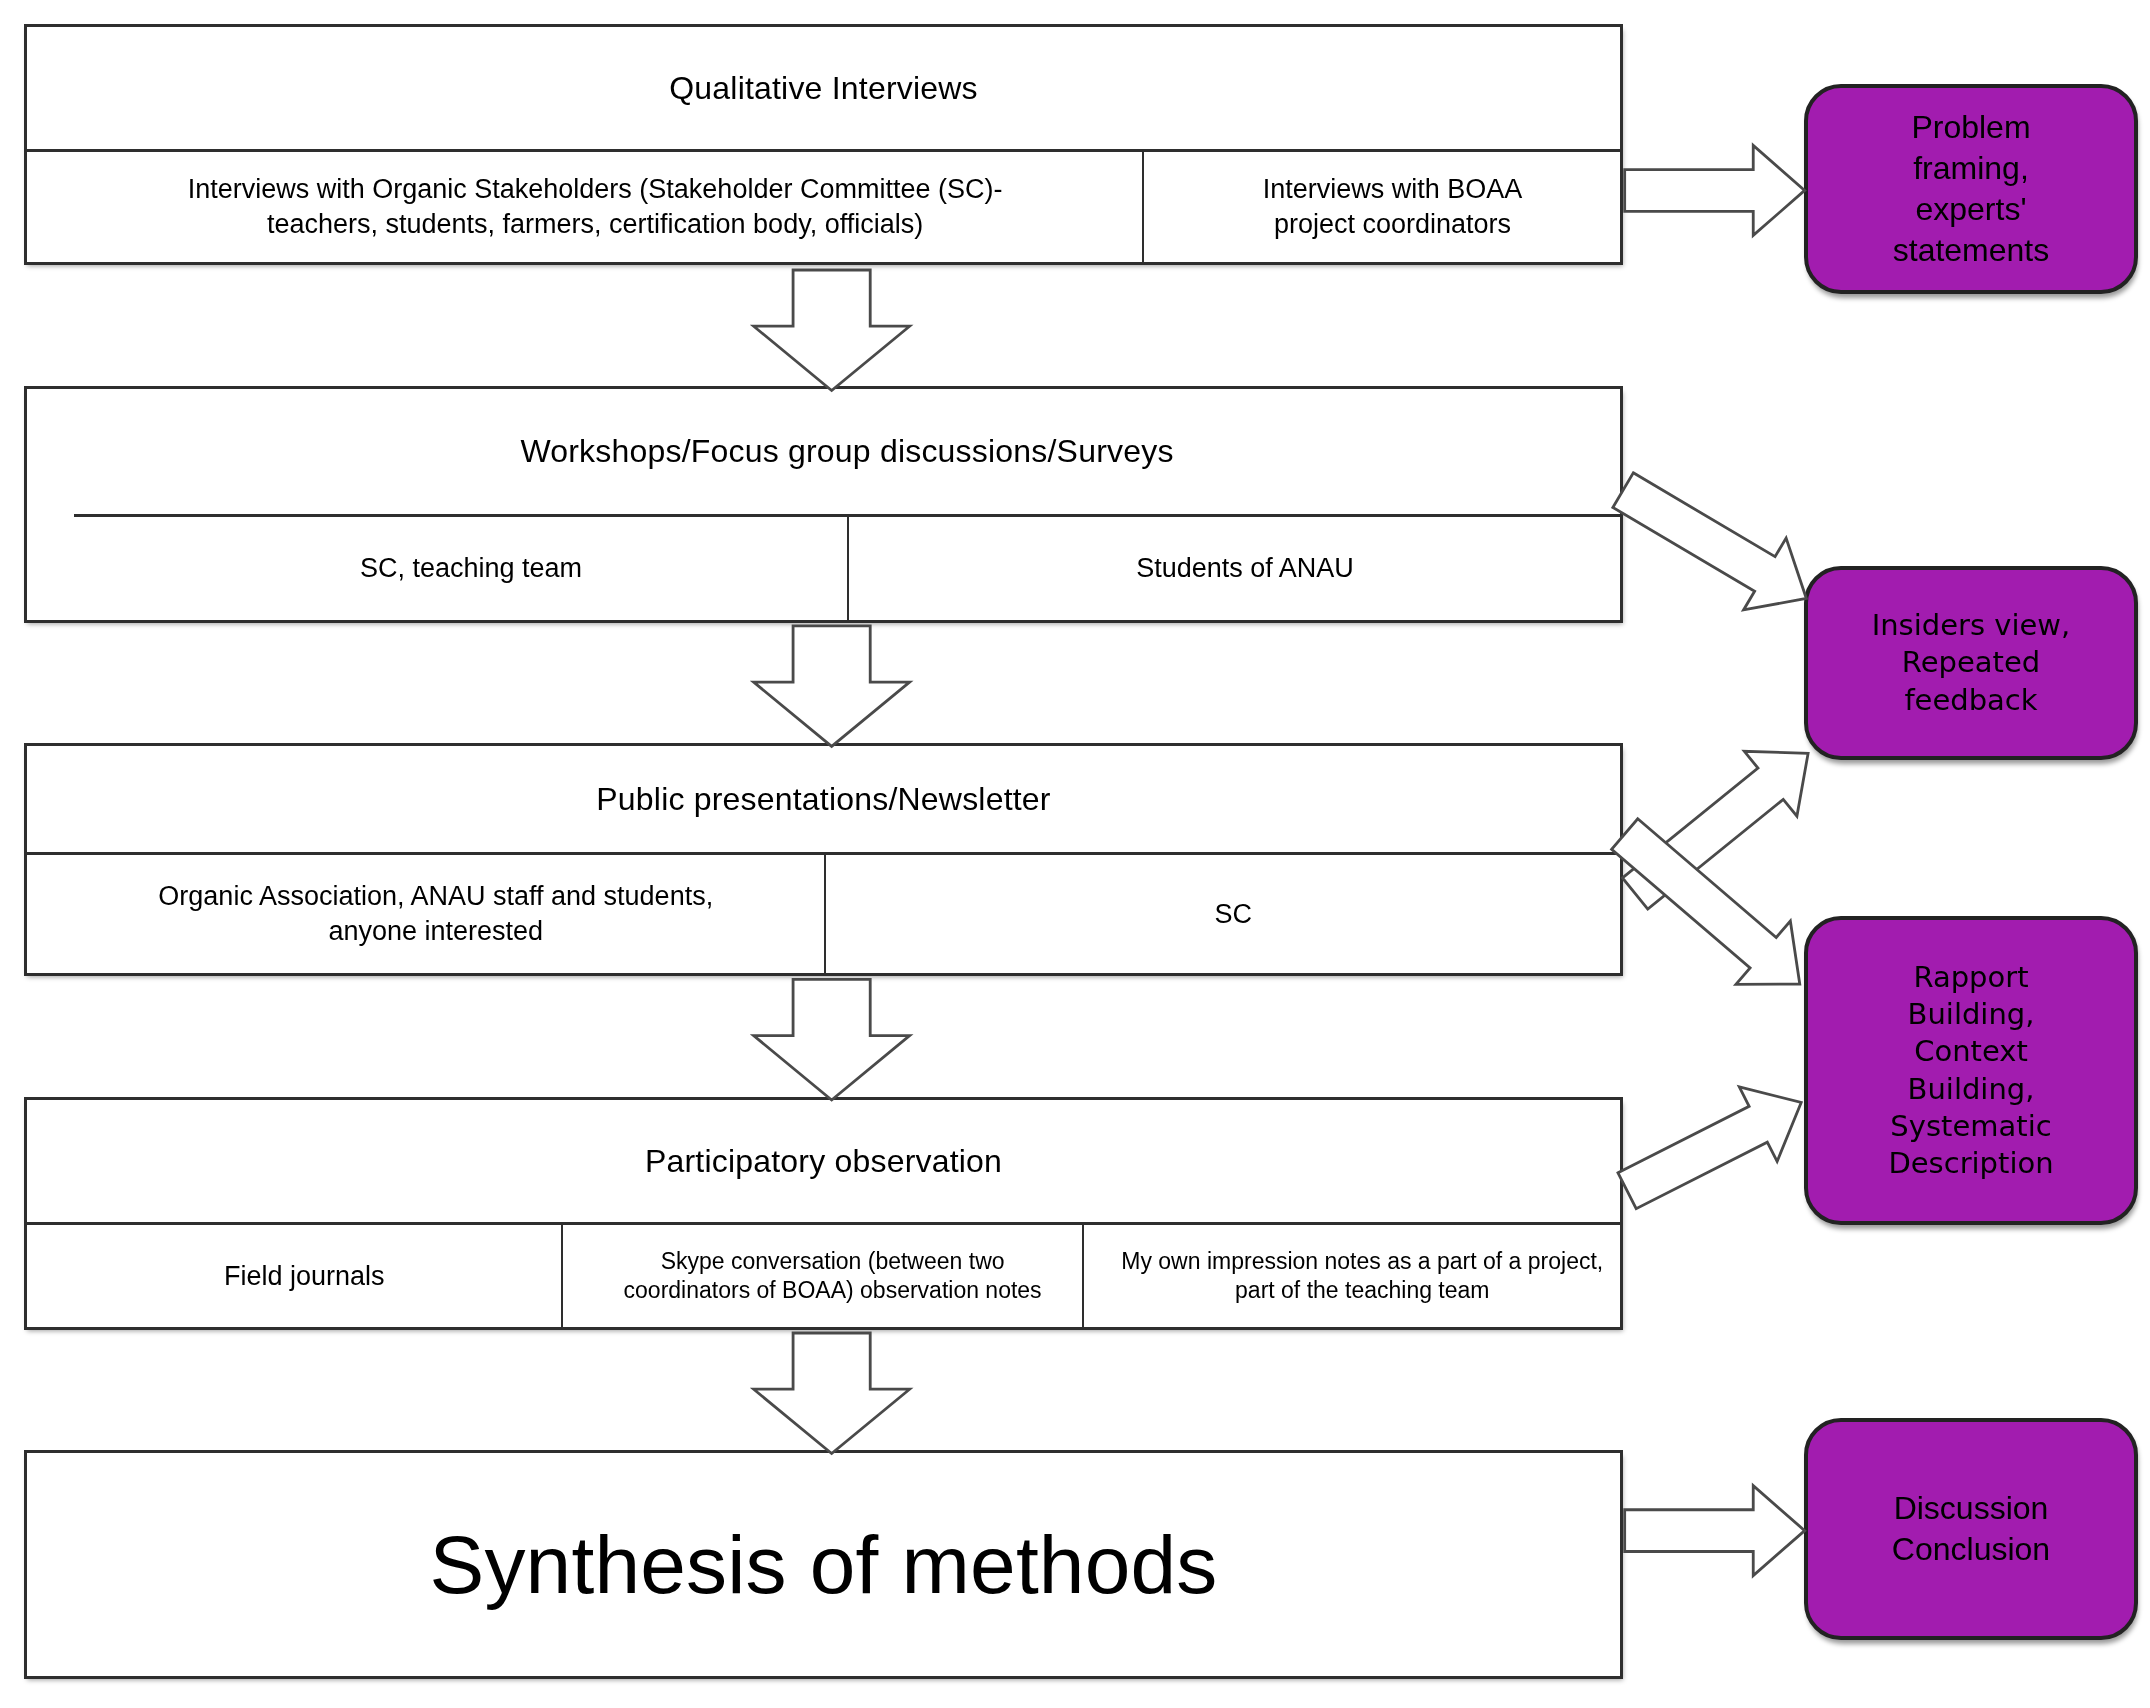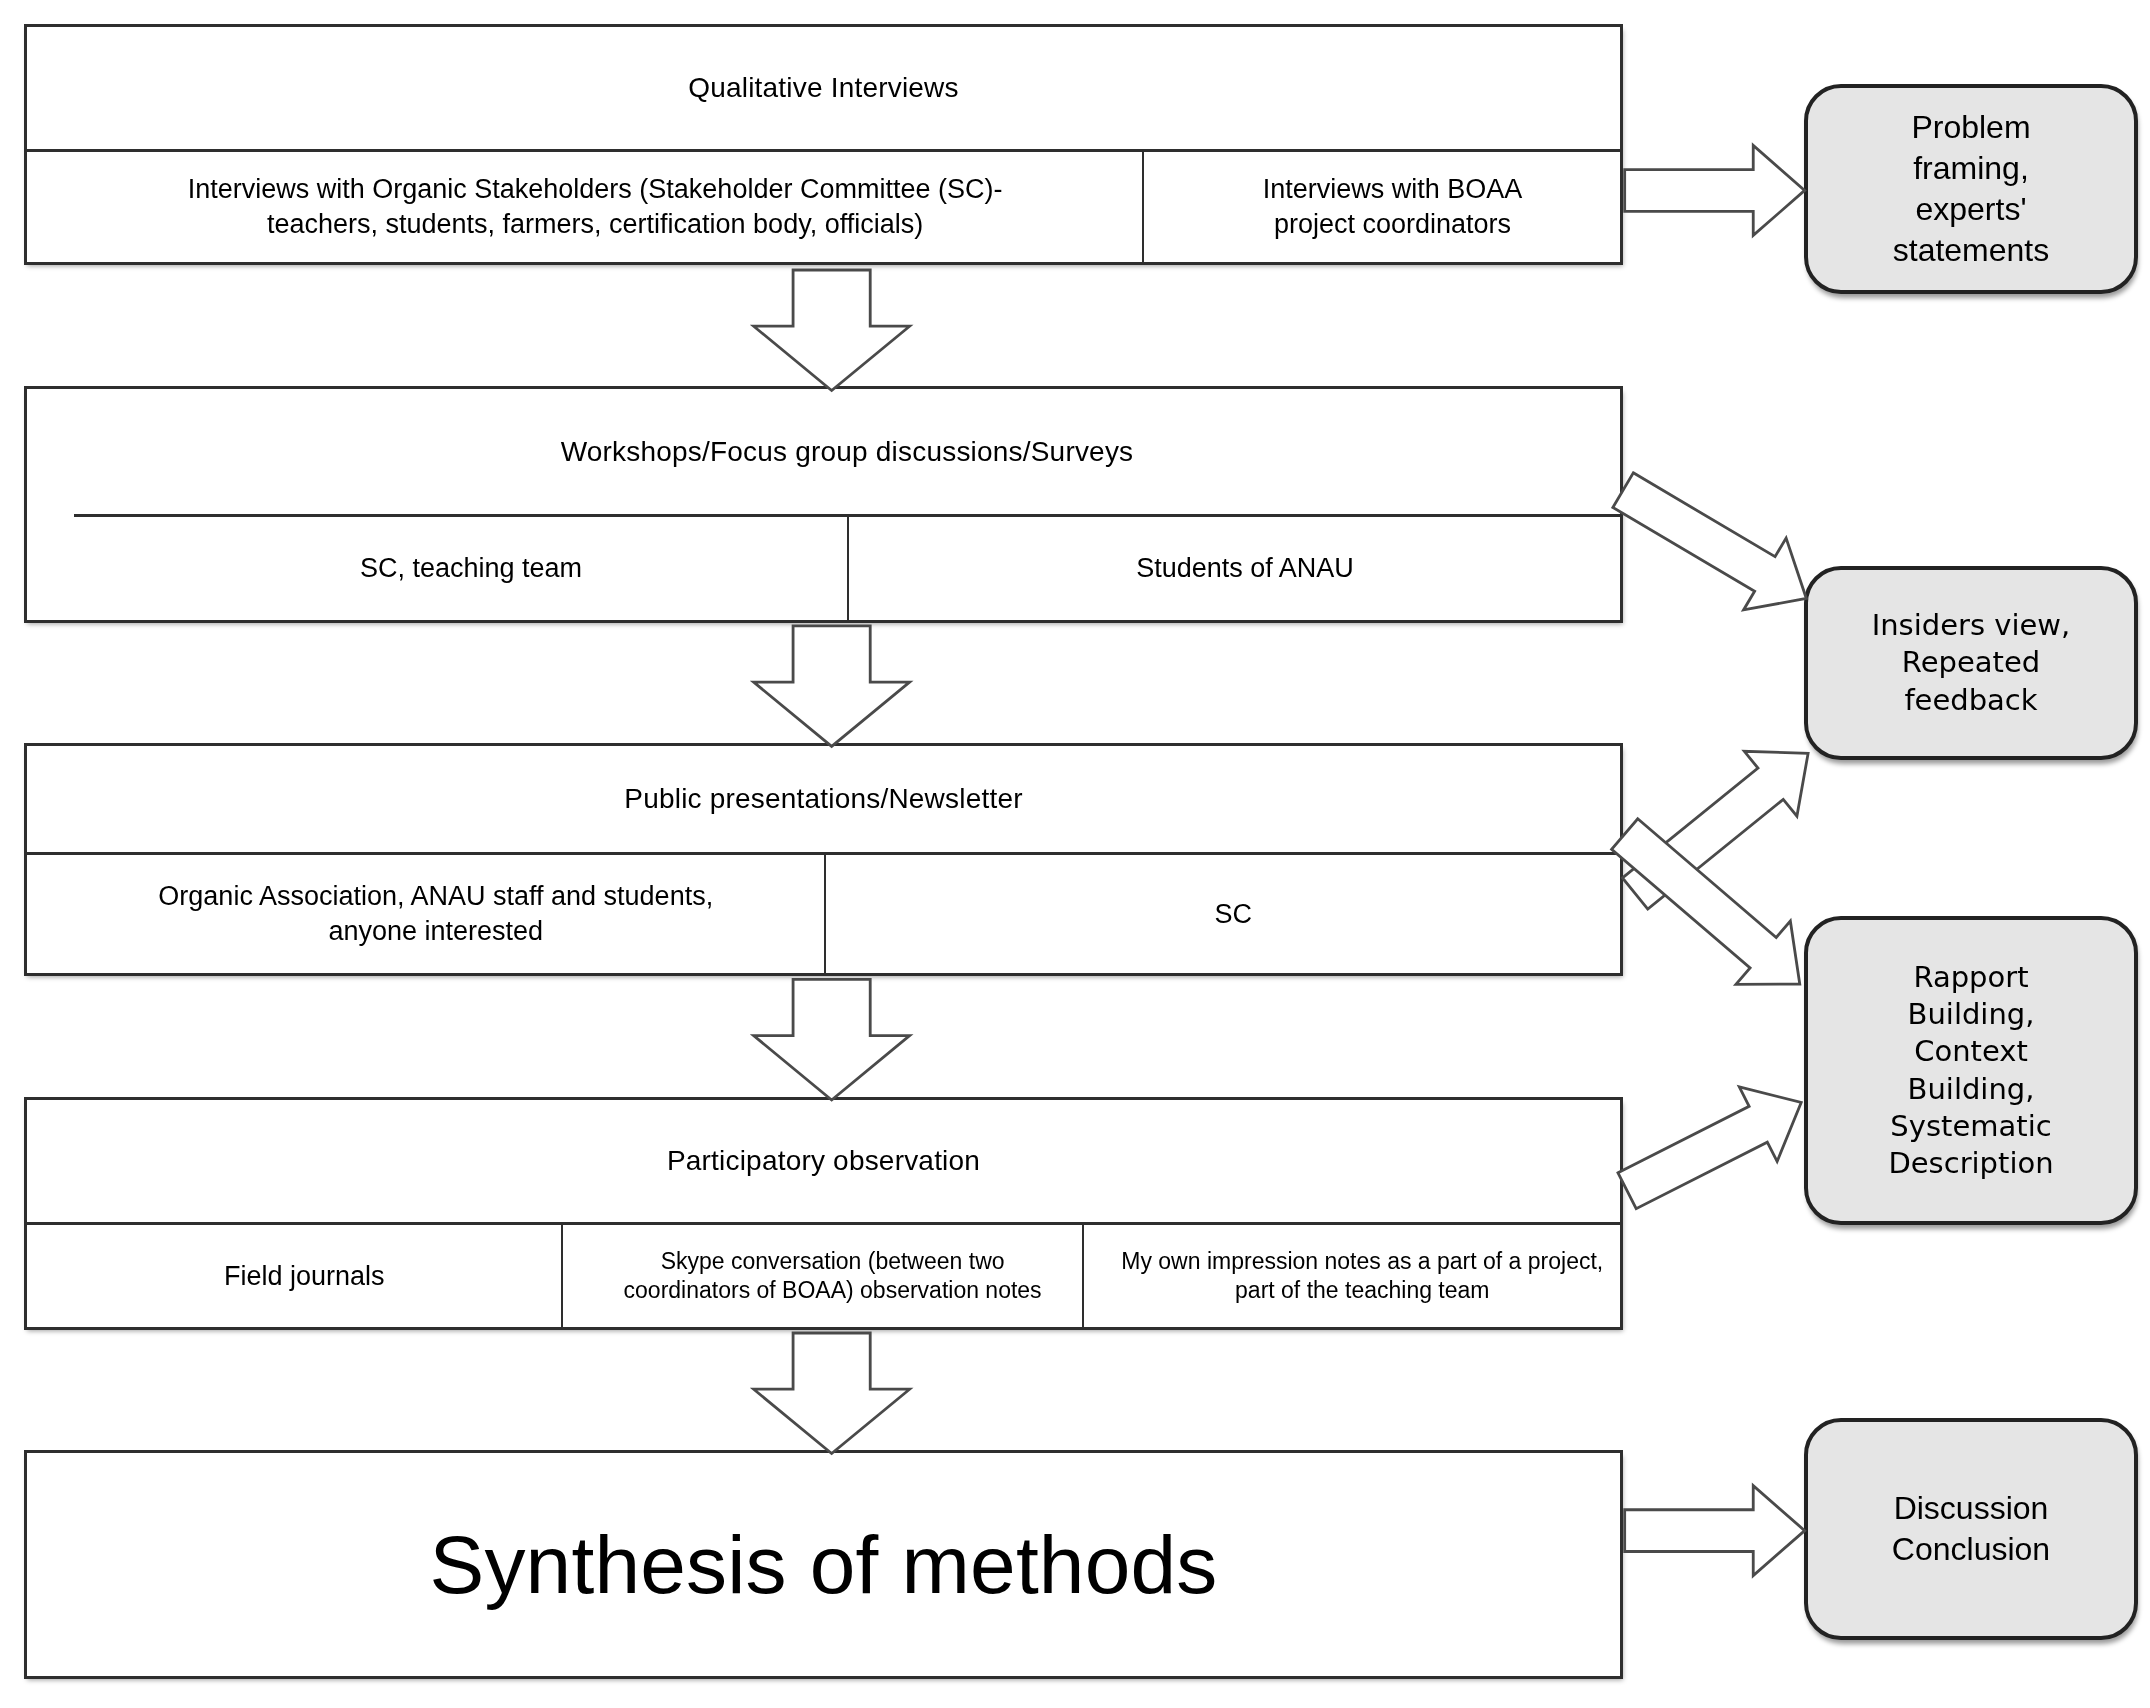--- a/index.html
+++ b/index.html
@@ -4,29 +4,29 @@
 <style>
   html,body{margin:0;padding:0;background:#ffffff;}
   #canvas{position:relative;width:2151px;height:1709px;background:#ffffff;
           font-family:"Liberation Sans",sans-serif;color:#000;overflow:hidden;}
 
   
   .row{position:absolute;left:24px;width:1599px;background:#fff;
        border:3.2px solid #2e2e2e;box-sizing:border-box;display:flex;flex-direction:column;
        box-shadow:1.6px 4px 4.8px -1.6px rgba(0,0,0,0.35);}
   .row-title{flex:0 0 auto;display:flex;align-items:center;justify-content:center;
-             font-size:28px;letter-spacing:0.2px;}
+             font-size:32px;letter-spacing:0.2px;}
   .row-cells{flex:1 1 auto;display:flex;border-top:3.2px solid #2e2e2e;}
   .cell{display:flex;align-items:center;justify-content:center;text-align:center;
         box-sizing:border-box;padding:4.8px 14.5px;font-size:27px;line-height:1.28;}
   .cell + .cell{border-left:2.4px solid #2e2e2e;}
   .cell-text{display:block;margin-left:21px;}
 
   
-  .outcome{position:absolute;left:1804px;width:334px;box-sizing:border-box;background:#e5e5e5;
+  .outcome{position:absolute;left:1804px;width:334px;box-sizing:border-box;background:#a21caf;
            border:4px solid #222;border-radius:37px;display:flex;align-items:center;
            justify-content:center;text-align:center;
            box-shadow:1.6px 4.8px 5.6px -1.6px rgba(0,0,0,0.4);}
   .outcome-text{white-space:pre-line;font-size:32px;line-height:1.28;}
   .outcome-text.wide{font-family:"DejaVu Sans",sans-serif;font-size:29px;}
 
   
   #arrows{position:absolute;left:0;top:0;z-index:6;pointer-events:none;}
   .blk{fill:#ffffff;stroke:#4a4a4a;stroke-width:3.5;stroke-linejoin:miter;}
 </style>

